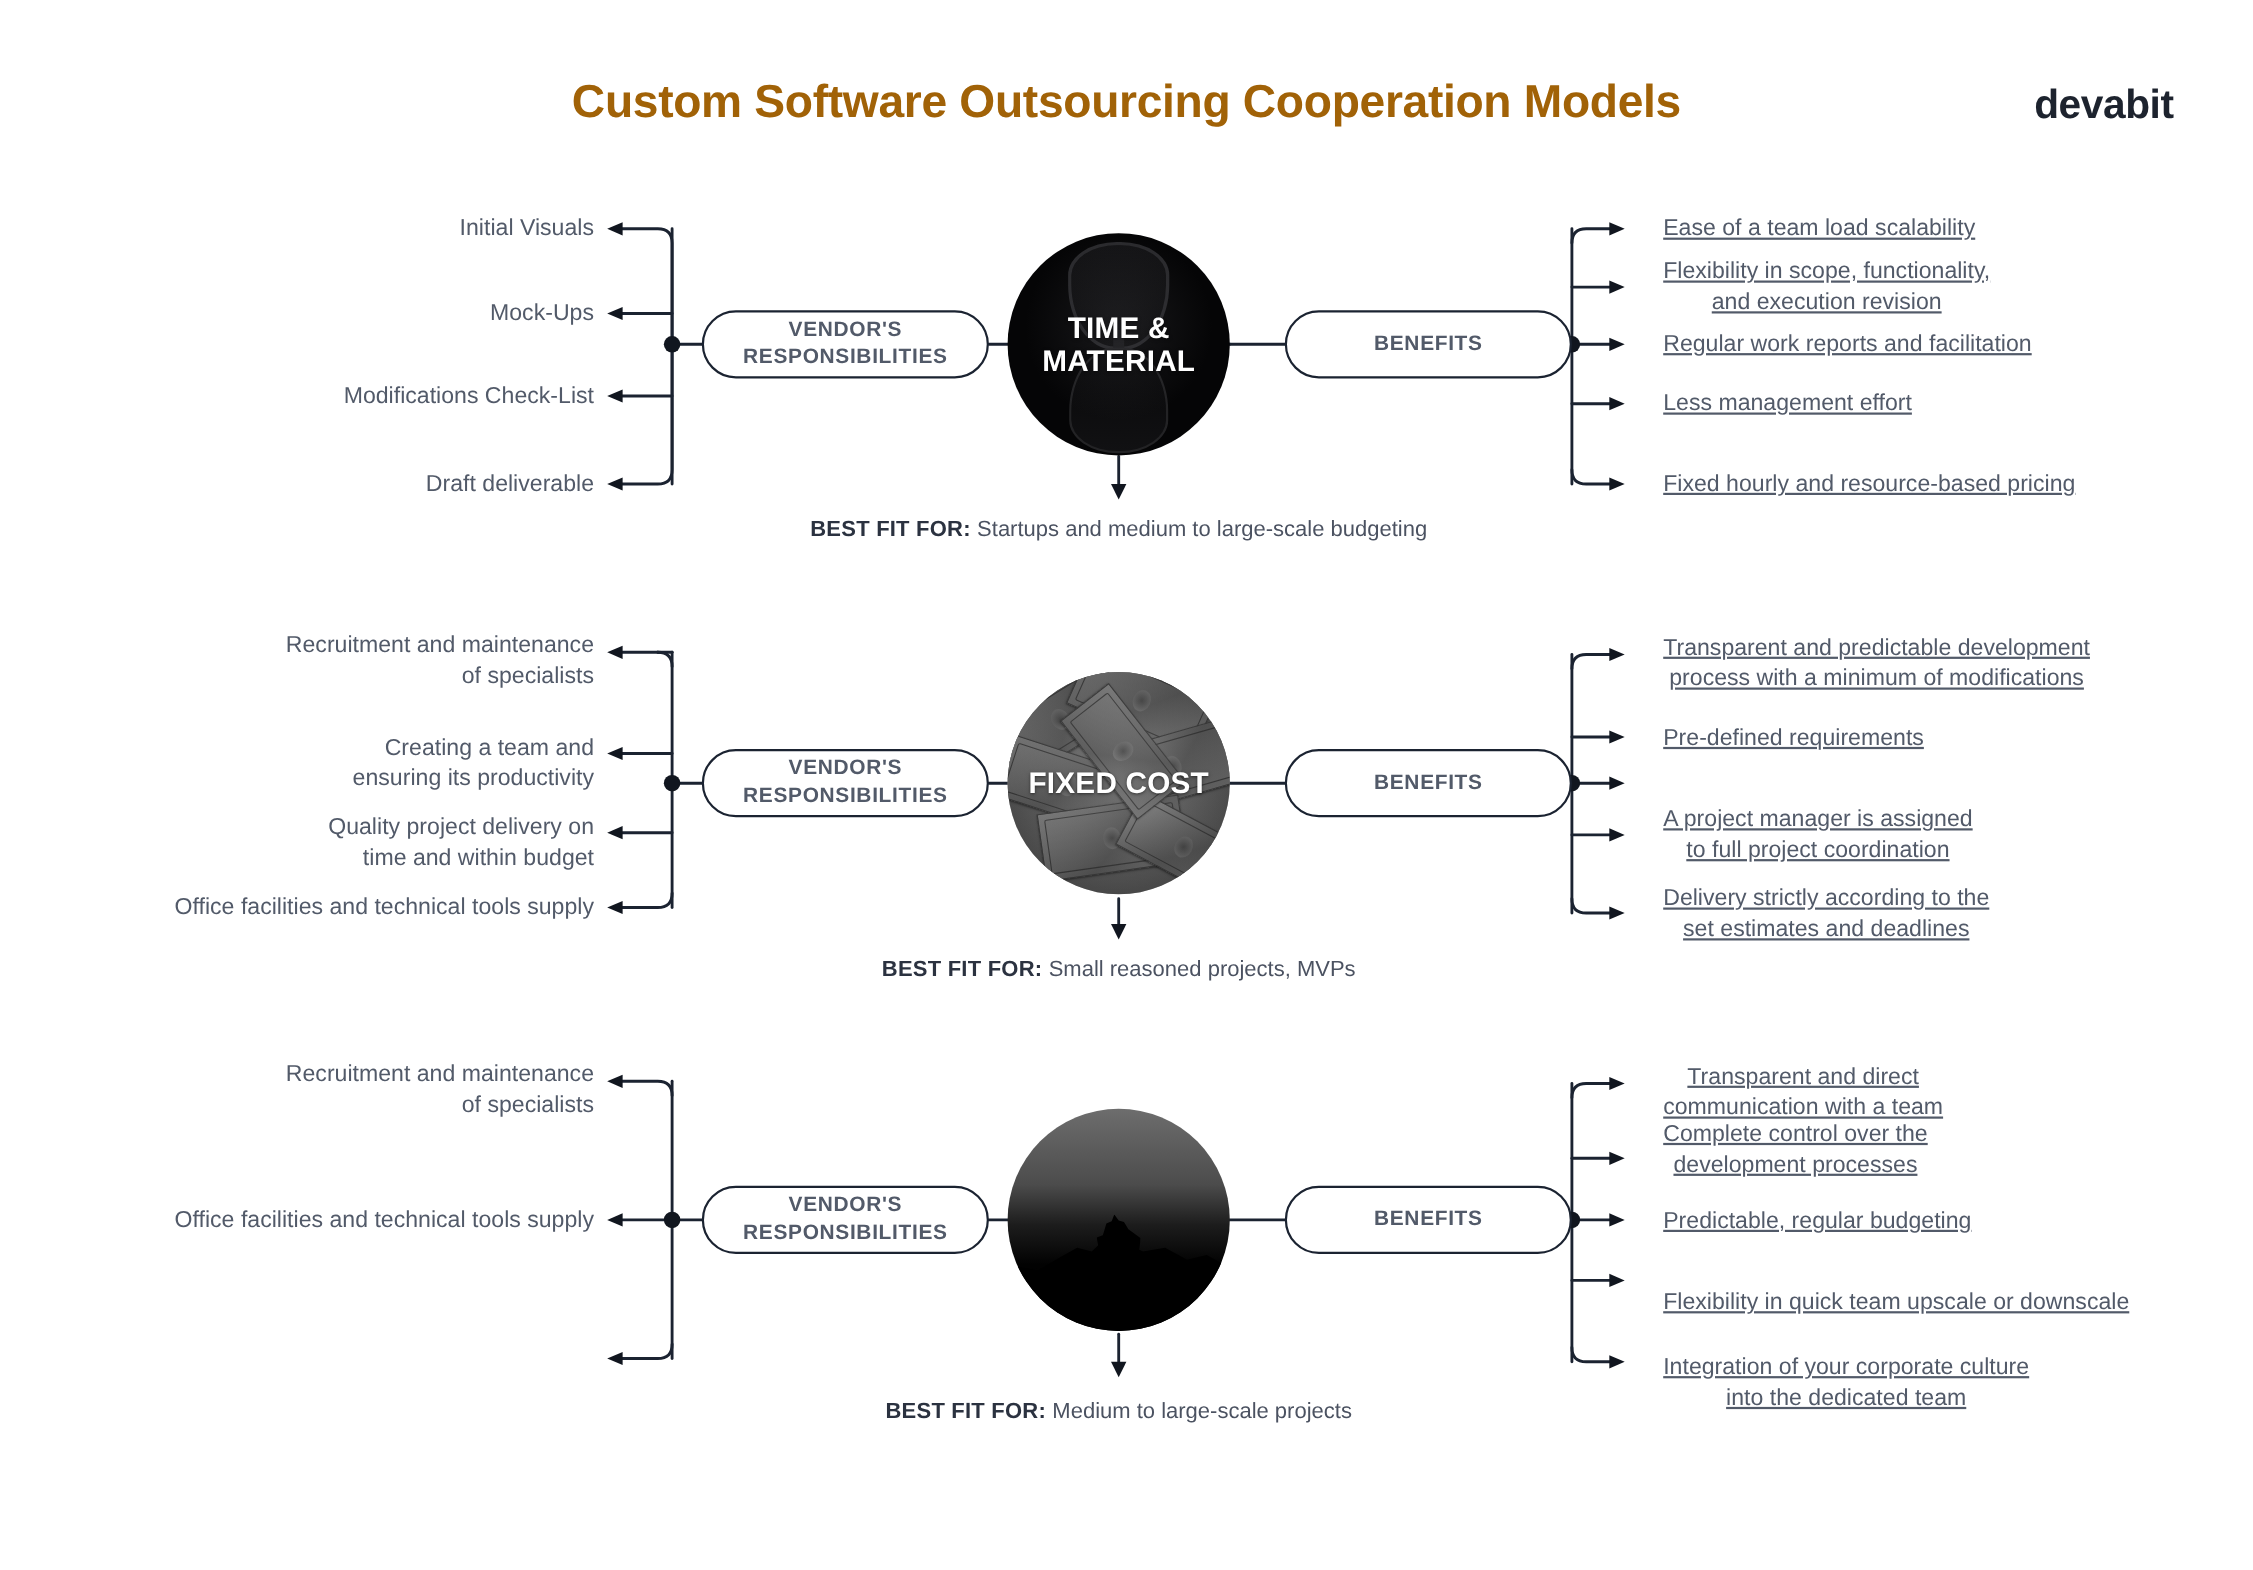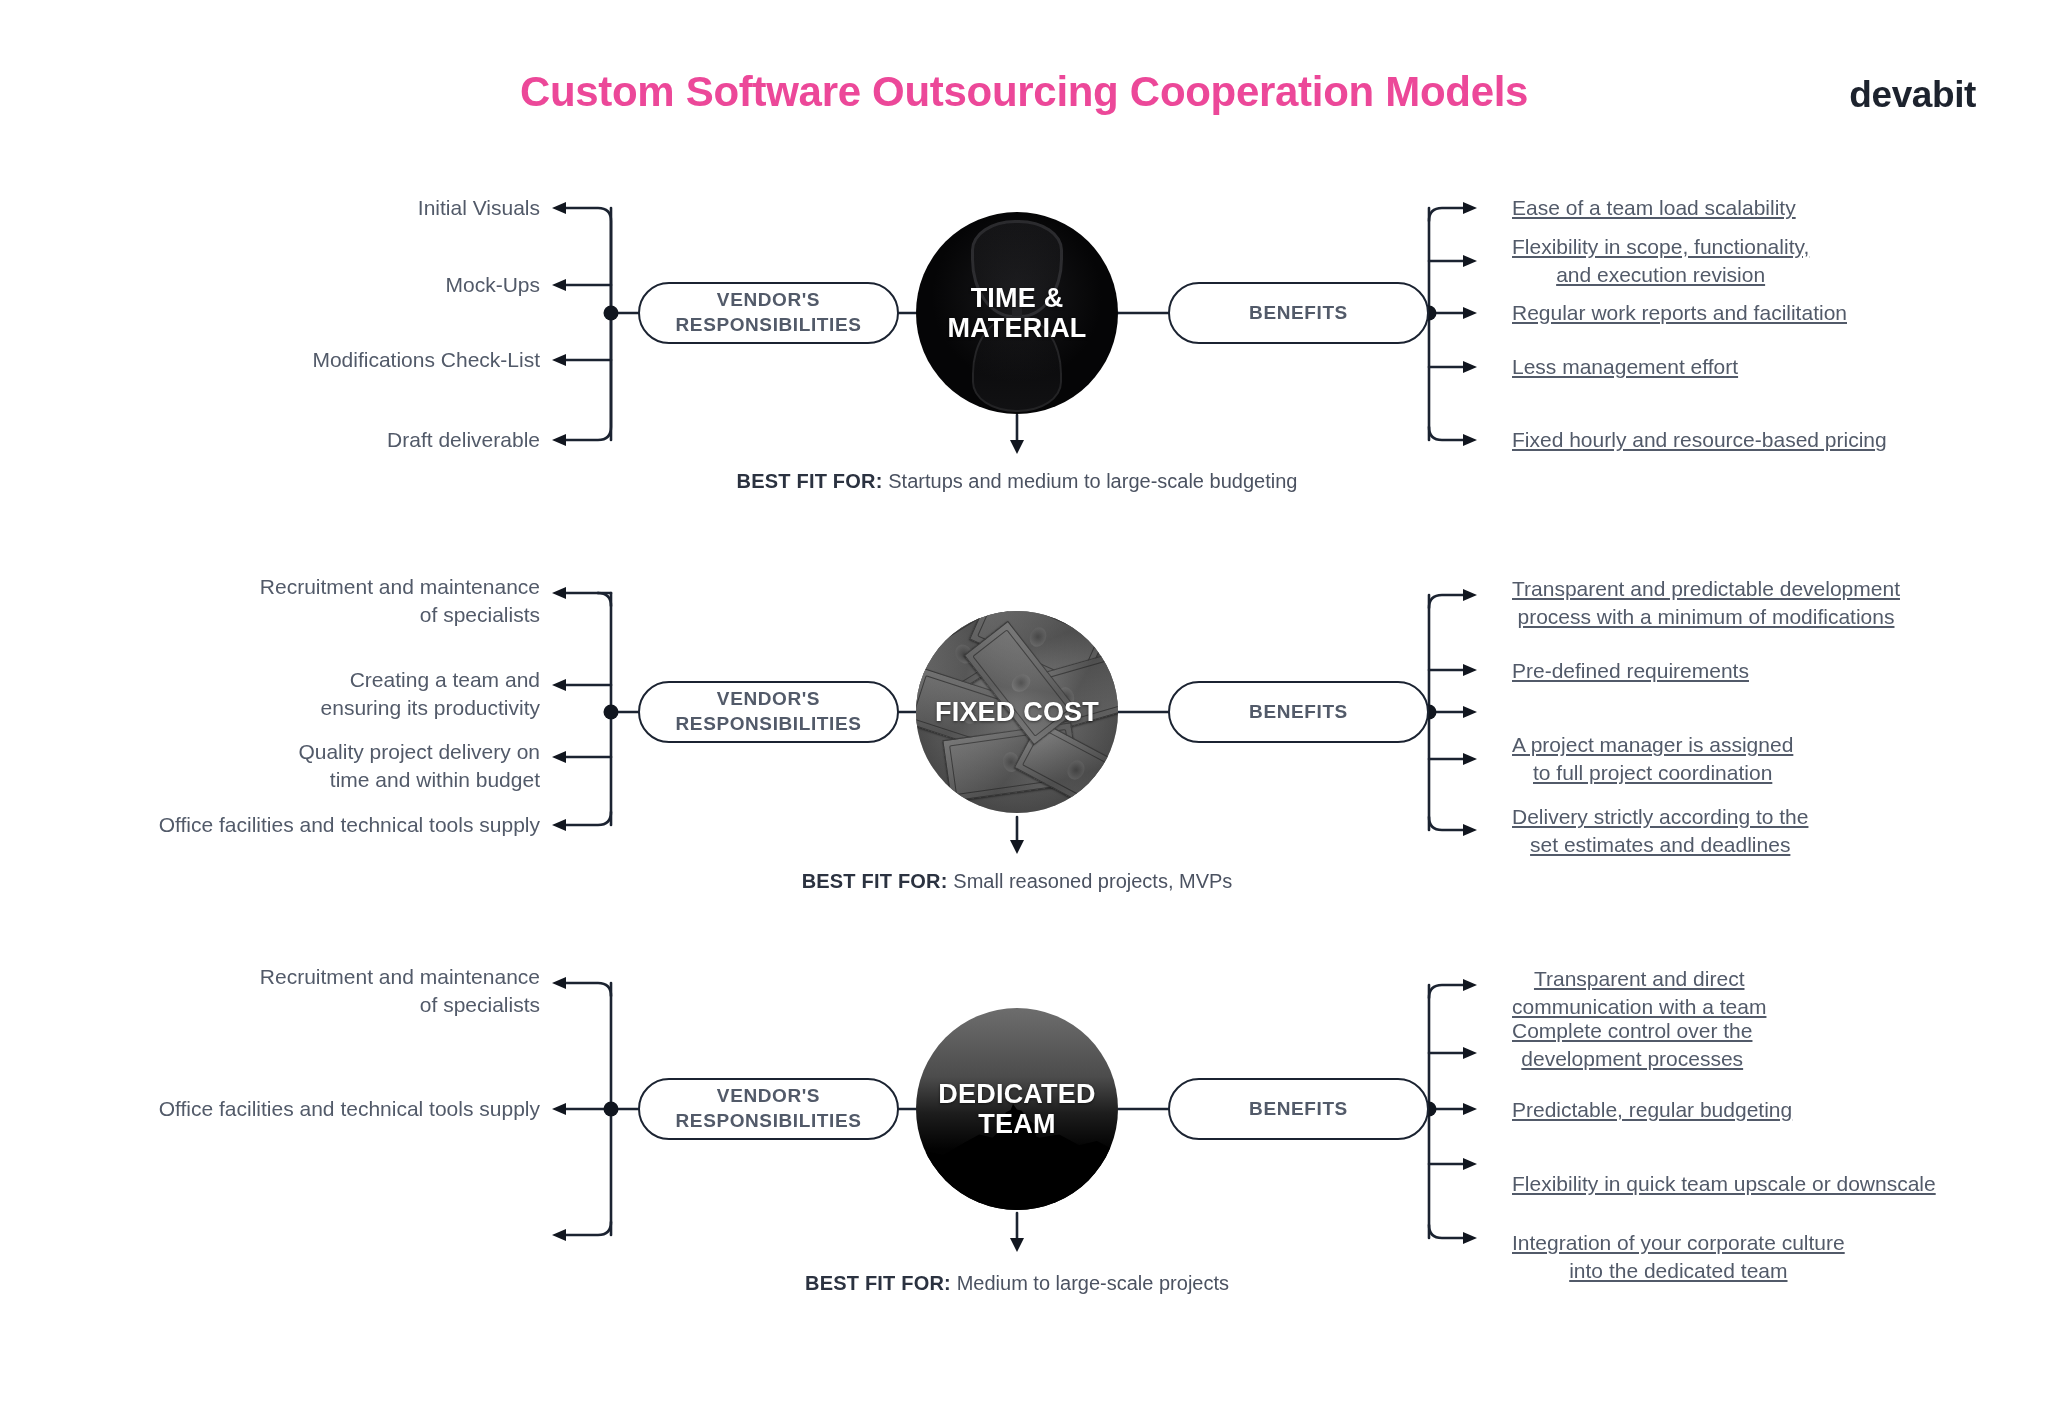--- a/index.html
+++ b/index.html
@@ -24,21 +24,21 @@
 
   
   .page-title {
     position: absolute;
     left: 0;
     top: 68px;
     width: 2048px;
     text-align: center;
     font-size: 42px;
     font-weight: bold;
-    color: #ec4899;
+    color: #a16207;
     letter-spacing: -0.3px;
   }
   .brand-logo {
     position: absolute;
     right: 72px;
     top: 74px;
     font-size: 37px;
     font-weight: bold;
     color: #1d232e;
     letter-spacing: -0.4px;
@@ -467,22 +467,20 @@
       <polygon points="1017,297 1010,283 1024,283" fill="#11161f"></polygon>
     </svg>
 
     <div class="capsule capsule-vendor" style="top:123px">VENDOR'S
 RESPONSIBILITIES</div>
     <div class="capsule capsule-benefits" style="top:123px">BENEFITS</div>
 
     <div class="hub art-landscape" style="top:53px">
       <div class="tower"></div>
       <div class="ridge"></div>
-      <div class="hub-label">DEDICATED
-TEAM</div>
     </div>
 
     <div class="leaf leaf-left" style="right:1508px; top:8px">Recruitment and maintenance
 of specialists</div>
     <div class="leaf leaf-left" style="right:1508px; top:140px">Office facilities and technical tools supply</div>
 
     <div class="leaf leaf-right" style="left:1512px; top:10px">Transparent and direct
 communication with a team</div>
     <div class="leaf leaf-right" style="left:1512px; top:62px">Complete control over the
 development processes</div>

